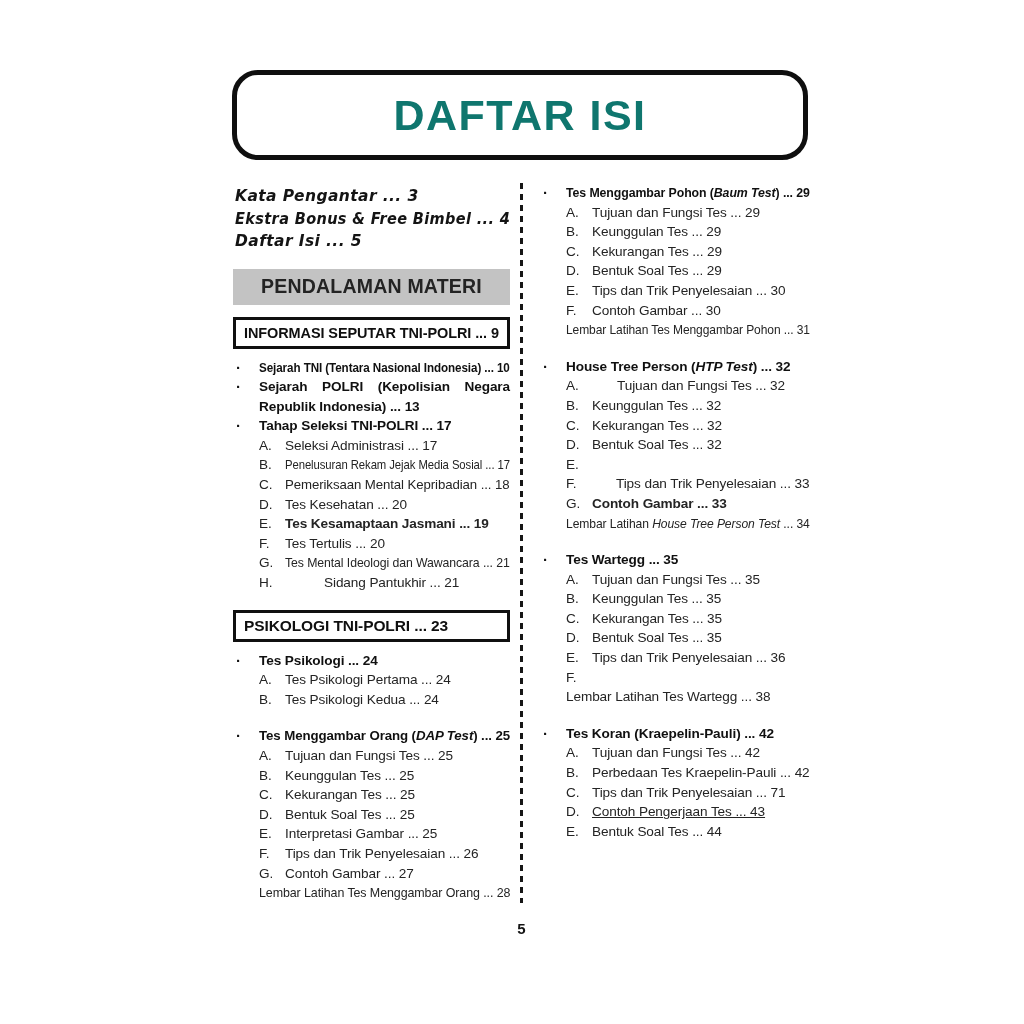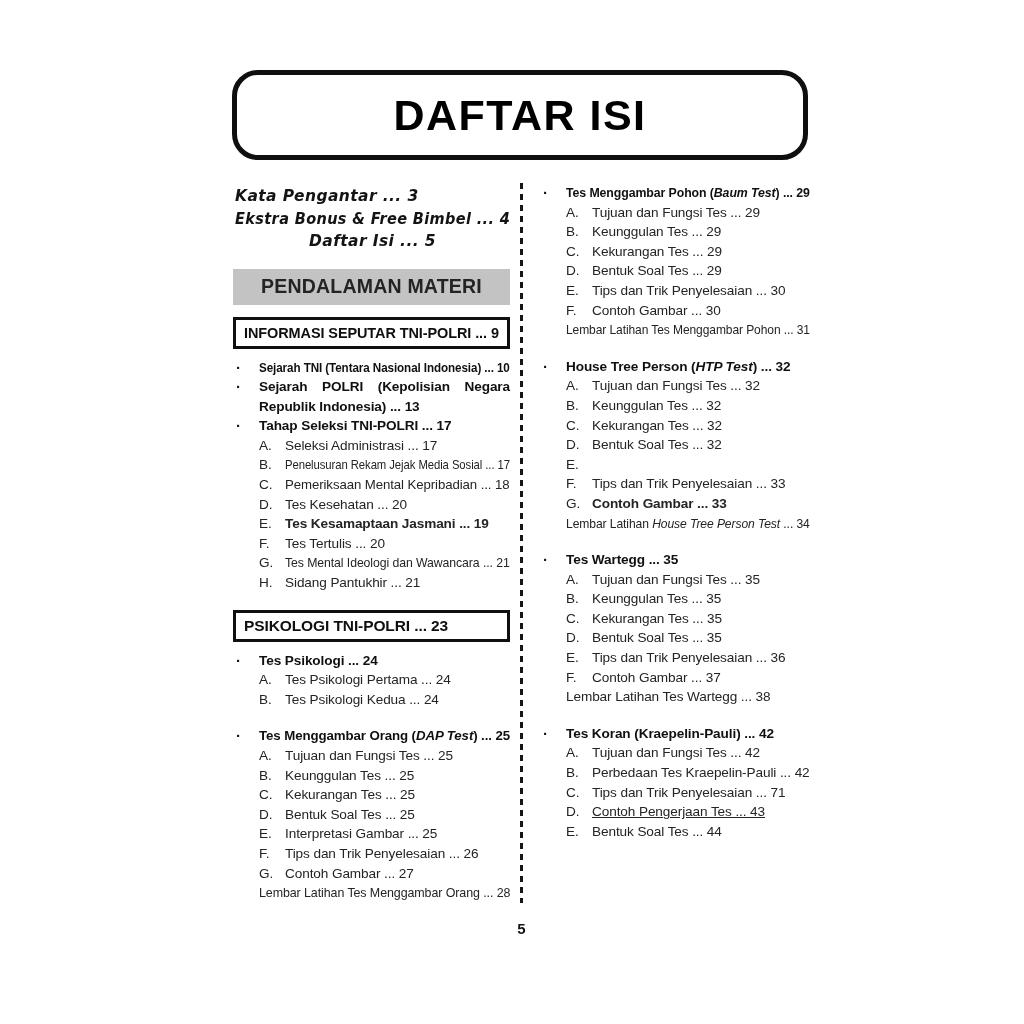--- a/index.html
+++ b/index.html
@@ -10,21 +10,21 @@
   }
   .sheet{position:relative;width:1024px;height:1024px;}
 
   
   .title-box{
     position:absolute;left:232px;top:70px;width:576px;height:90px;
     box-sizing:border-box;border:5px solid #0f0f0f;border-radius:26px;
     display:flex;align-items:center;justify-content:center;background:#fff;
   }
   .title-box .t{
-    font-size:43px;font-weight:bold;letter-spacing:1.5px;color:#000000;
+    font-size:43px;font-weight:bold;letter-spacing:1.5px;color:#0f766e;
   }
 
   
   .columns{position:absolute;left:233px;top:183px;display:flex;align-items:stretch;}
   .col-left{width:277px;flex:0 0 277px;}
   .col-right{width:270px;flex:0 0 270px;}
   .divider{
     flex:0 0 3px;width:3px;margin:0 17px 0 10px;
     background:repeating-linear-gradient(to bottom,#161616 0 6px,transparent 6px 11px);
   }
@@ -100,21 +100,21 @@
   <div class="title-box">
     <span class="t">DAFTAR ISI</span>
   </div>
 
   <div class="columns">
 
     <div class="col-left">
       <div class="front-list">
         <div class="front-item squeeze" style="white-space: nowrap;">Kata Pengantar ... 3</div>
         <div class="front-item squeeze" style="white-space: nowrap; transform: scaleX(0.935374); transform-origin: left center;">Ekstra Bonus &amp; Free Bimbel ... 4</div>
-        <div class="front-item squeeze" style="white-space: nowrap; text-align: center;">Daftar Isi ... 5</div>
+        <div class="front-item squeeze" style="white-space: nowrap;">Daftar Isi ... 5</div>
       </div>
       <div class="part-header">PENDALAMAN MATERI</div>
 
     <div class="chapter-box">
     <span class="chapter-text squeeze" style="white-space: nowrap; transform: scaleX(0.934066); transform-origin: left center;">INFORMASI SEPUTAR TNI-POLRI ... 9</span>
   </div>
         <div class="section">
     <div class="section-head">
       <span class="bullet">·</span>
       <div class="section-title squeeze" style="white-space: nowrap; transform: scaleX(0.856655); transform-origin: left center;"><span class="pre">Sejarah TNI (Tentara Nasional Indonesia) ... 10</span><span class="em"></span><span class="post"></span></div>
@@ -159,21 +159,21 @@
             <div class="toc-item">
     <span class="item-letter">F.</span>
     <div class="item-text squeeze" style="white-space: nowrap;">Tes Tertulis ... 20</div>
   </div>
             <div class="toc-item">
     <span class="item-letter">G.</span>
     <div class="item-text squeeze" style="white-space: nowrap; transform: scaleX(0.903614); transform-origin: left center;">Tes Mental Ideologi dan Wawancara ... 21</div>
   </div>
             <div class="toc-item">
     <span class="item-letter">H.</span>
-    <div class="item-text squeeze" style="white-space: nowrap;">Sidang Pantukhir ... 21</div>
+    <div class="item-text squeeze" style="white-space: nowrap; margin-left: 39px;">Sidang Pantukhir ... 21</div>
   </div>
           </div>
 
   </div>
         <div class="chapter-box">
     <span class="chapter-text squeeze" style="white-space: nowrap;">PSIKOLOGI TNI-POLRI ... 23</span>
   </div>
         <div class="section">
     <div class="section-head">
       <span class="bullet">·</span>
@@ -268,40 +268,40 @@
     <div class="section-footer squeeze" style="white-space: nowrap; transform: scaleX(0.884058); transform-origin: left center;"><span class="pre">Lembar Latihan Tes Menggambar Pohon ... 31</span><span class="em"></span><span class="post"></span></div>
   </div>
         <div class="section">
     <div class="section-head">
       <span class="bullet">·</span>
       <div class="section-title squeeze" style="white-space: nowrap;"><span class="pre">House Tree Person (</span><span class="em">HTP Test</span><span class="post">) ... 32</span></div>
     </div>
     <div class="items">
             <div class="toc-item">
     <span class="item-letter">A.</span>
-    <div class="item-text squeeze" style="white-space: nowrap;">Tujuan dan Fungsi Tes ... 32</div>
+    <div class="item-text squeeze" style="white-space: nowrap; text-align: center;">Tujuan dan Fungsi Tes ... 32</div>
   </div>
             <div class="toc-item">
     <span class="item-letter">B.</span>
     <div class="item-text squeeze" style="white-space: nowrap;">Keunggulan Tes ... 32</div>
   </div>
             <div class="toc-item">
     <span class="item-letter">C.</span>
     <div class="item-text squeeze" style="white-space: nowrap;">Kekurangan Tes ... 32</div>
   </div>
             <div class="toc-item">
     <span class="item-letter">D.</span>
     <div class="item-text squeeze" style="white-space: nowrap;">Bentuk Soal Tes ... 32</div>
   </div>
             <div class="toc-item">
     <span class="item-letter">E.</span>
   </div>
             <div class="toc-item">
     <span class="item-letter">F.</span>
-    <div class="item-text squeeze" style="white-space: nowrap;">Tips dan Trik Penyelesaian ... 33</div>
+    <div class="item-text squeeze" style="white-space: nowrap; margin-left: 24px;">Tips dan Trik Penyelesaian ... 33</div>
   </div>
             <div class="toc-item">
     <span class="item-letter">G.</span>
     <div class="item-text squeeze" style="white-space: nowrap; font-weight: bold;">Contoh Gambar ... 33</div>
   </div>
           </div>
     <div class="section-footer squeeze" style="white-space: nowrap; transform: scaleX(0.890511); transform-origin: left center;"><span class="pre">Lembar Latihan </span><span class="em">House Tree Person Test</span><span class="post"> ... 34</span></div>
   </div>
         <div class="section">
     <div class="section-head">
@@ -324,21 +324,20 @@
             <div class="toc-item">
     <span class="item-letter">D.</span>
     <div class="item-text squeeze" style="white-space: nowrap;">Bentuk Soal Tes ... 35</div>
   </div>
             <div class="toc-item">
     <span class="item-letter">E.</span>
     <div class="item-text squeeze" style="white-space: nowrap;">Tips dan Trik Penyelesaian ... 36</div>
   </div>
             <div class="toc-item">
     <span class="item-letter">F.</span>
-    <div class="item-text squeeze" style="white-space: nowrap;">Contoh Gambar ... 37</div>
   </div>
           </div>
     <div class="section-footer squeeze" style="white-space: nowrap;"><span class="pre">Lembar Latihan Tes Wartegg ... 38</span><span class="em"></span><span class="post"></span></div>
   </div>
         <div class="section">
     <div class="section-head">
       <span class="bullet">·</span>
       <div class="section-title squeeze" style="white-space: nowrap;"><span class="pre">Tes Koran (Kraepelin-Pauli) ... 42</span><span class="em"></span><span class="post"></span></div>
     </div>
     <div class="items">

